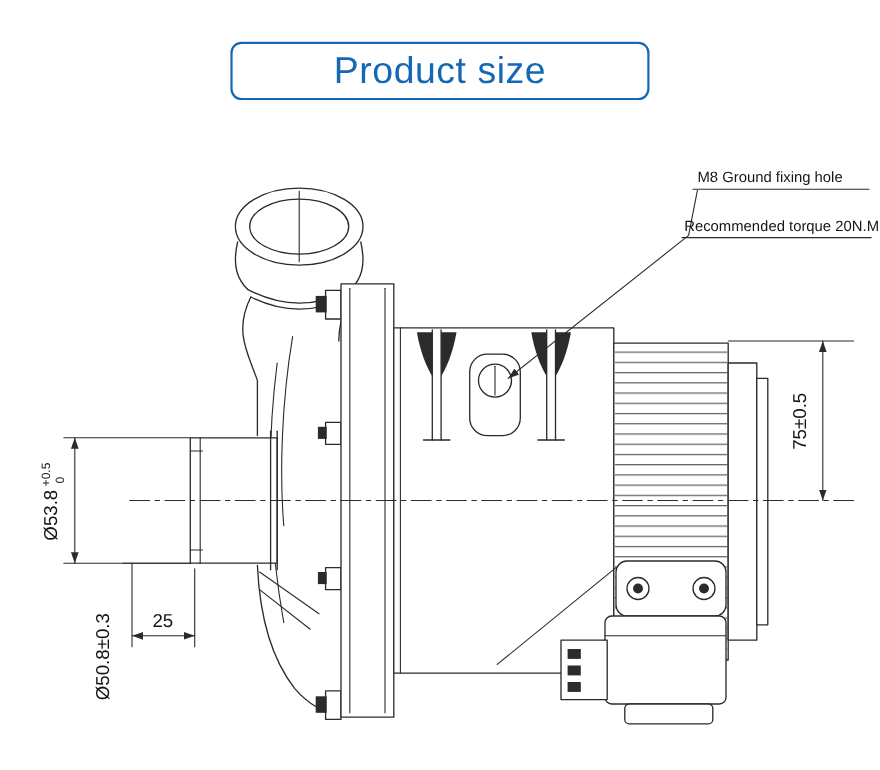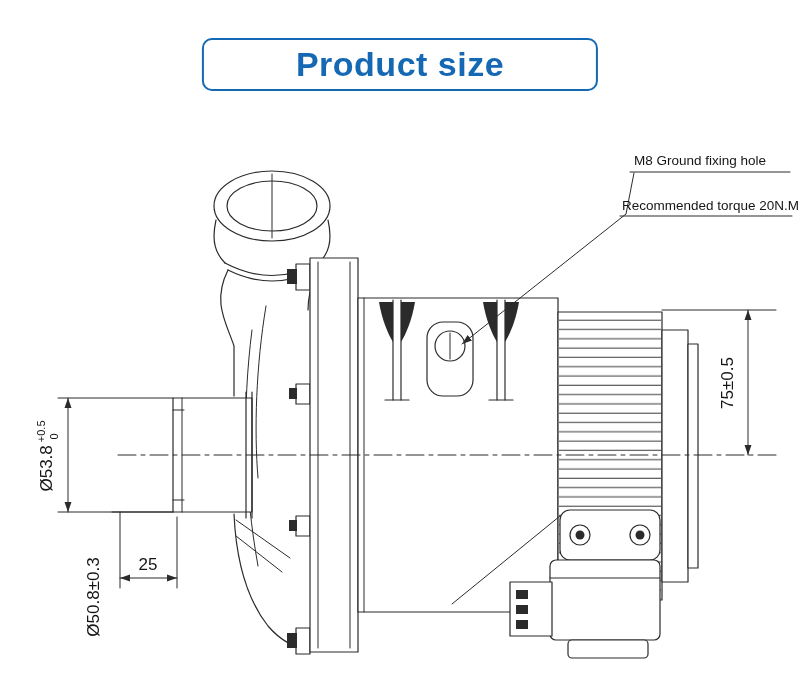--- a/index.html
+++ b/index.html
@@ -9,21 +9,21 @@
   }
   html,body{margin:0;padding:0;background:var(--color-background);}
   .page{position:relative;width:800px;height:700px;background:var(--color-background);
         font-family:"Liberation Sans",sans-serif;overflow:hidden;}
   .title-badge{
     position:absolute;top:38px;left:50%;transform:translateX(-50%);
     border:2px solid var(--color-accent);border-radius:10px;
     padding:5px 92px;box-sizing:border-box;white-space:nowrap;
   }
   .title-badge span{
-    color:var(--color-accent);font-size:34px;font-weight:700;letter-spacing:.5px;
+    color:var(--color-accent);font-size:34px;font-weight:400;letter-spacing:.5px;
   }
   svg{position:absolute;top:0;left:0;}
   .ln{fill:none;stroke:var(--color-line);stroke-width:1.2;stroke-linecap:round;stroke-linejoin:round;}
   .fw{fill:#fff;stroke:var(--color-line);stroke-width:1.2;stroke-linejoin:round;}
   .thin{stroke-width:1;}
   .dark{fill:var(--color-line);stroke:none;}
   .cl{stroke-dasharray:18 5 4 5;stroke-width:1;}
   text{font-family:"Liberation Sans",sans-serif;fill:#151515;}
   .dim{font-size:17px;}
   .dim-small{font-size:11px;}

